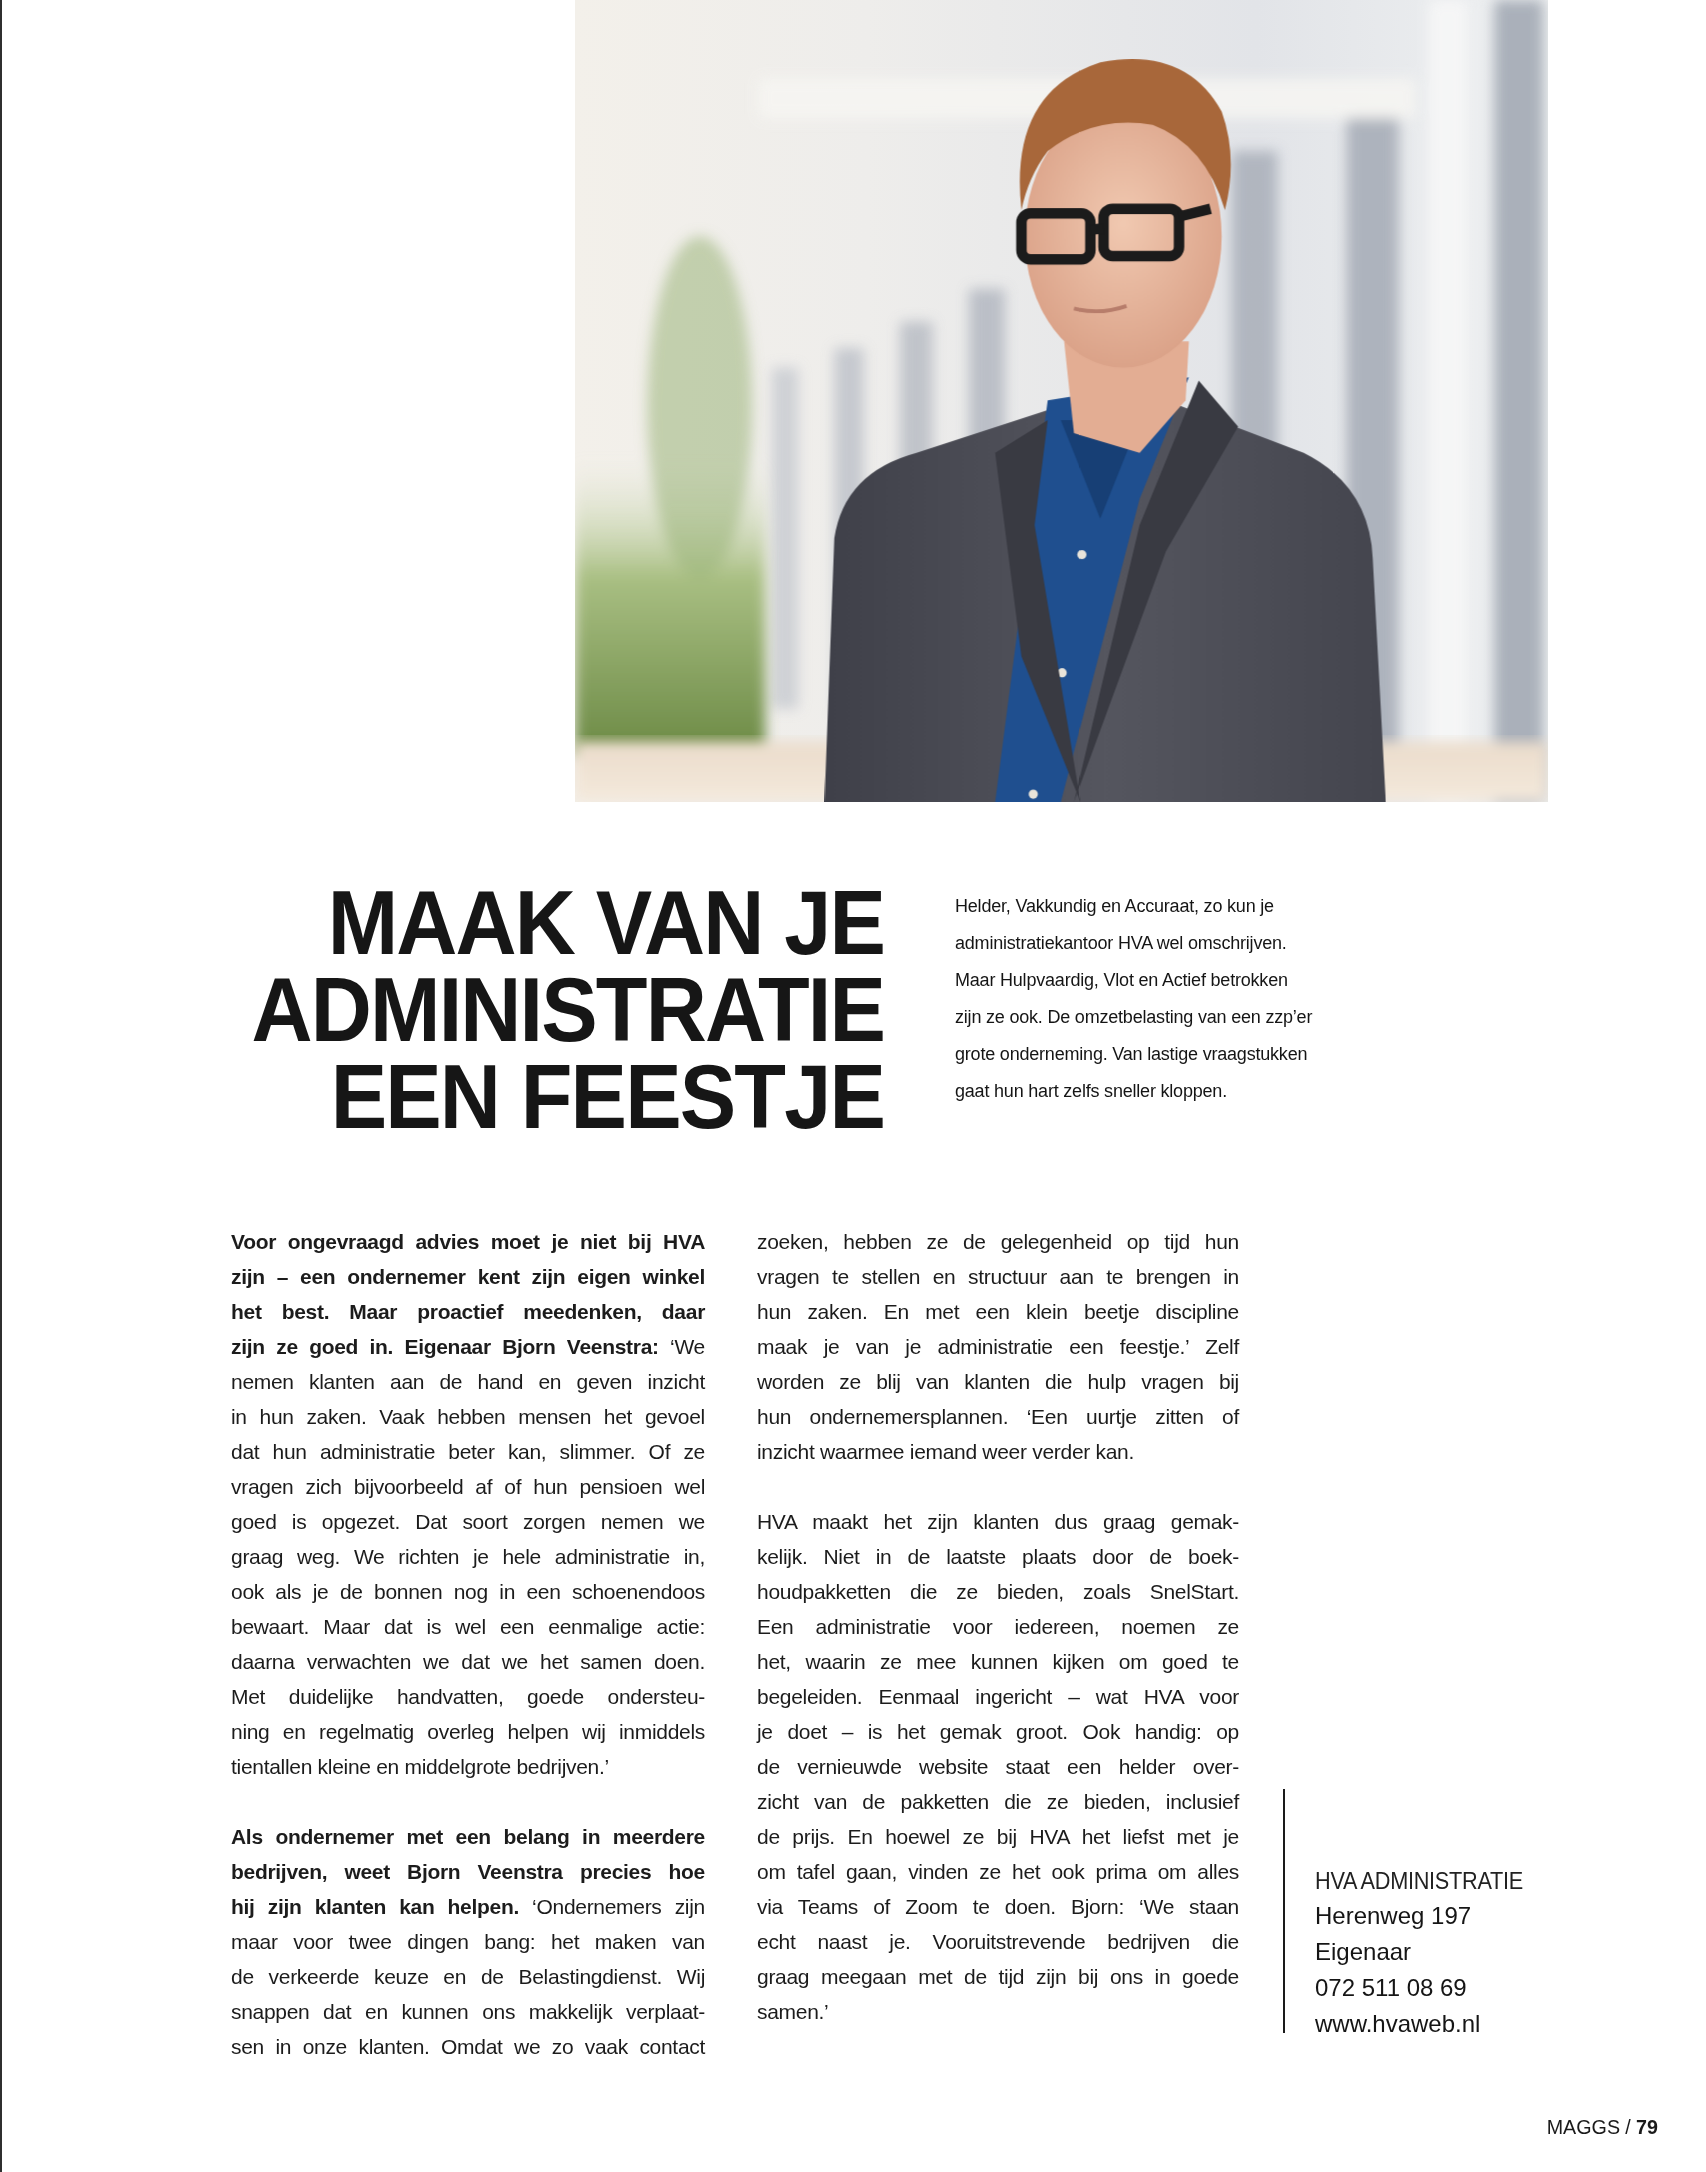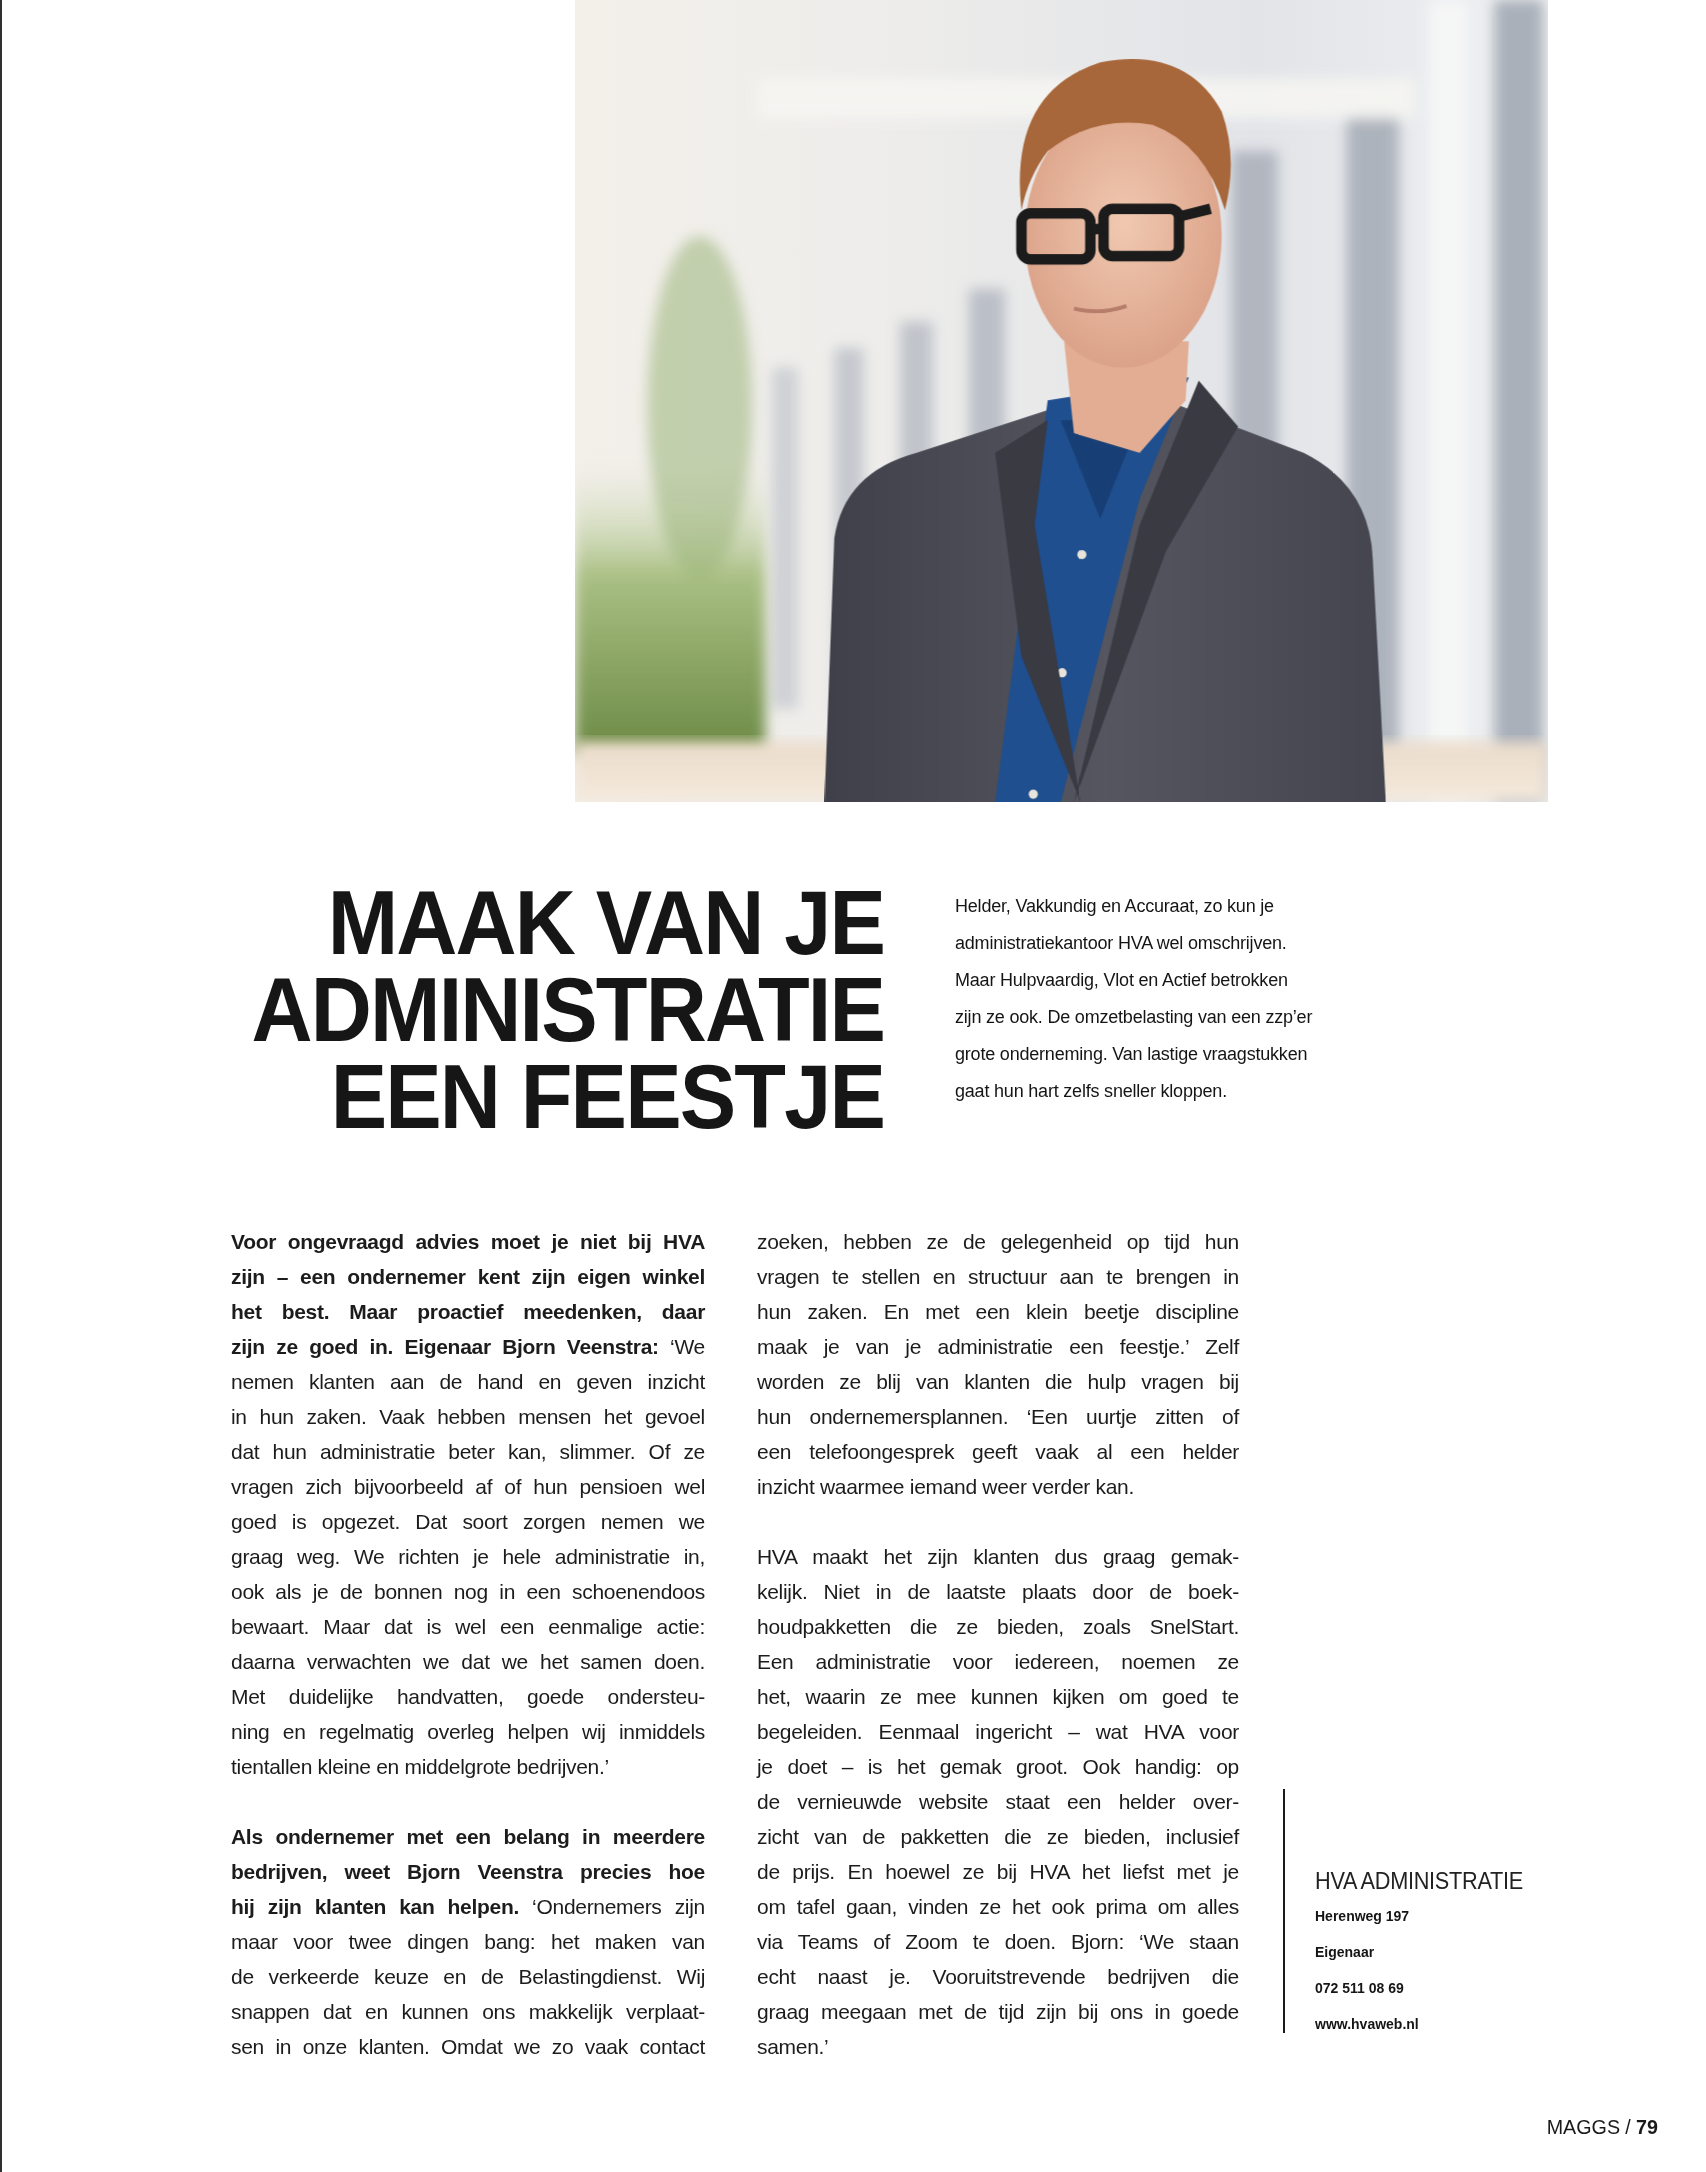--- a/index.html
+++ b/index.html
@@ -61,21 +61,21 @@
   }
   .contact {
     position: absolute; left: 1315px; top: 1865px; width: 250px;
   }
   .contact .company {
     font-size: 23.6px; line-height: 33px; font-weight: 400; color: #222;
     letter-spacing: -0.3px; white-space: nowrap;
     transform: scaleX(0.92); transform-origin: left top;
   }
   .contact .info {
-    display: block; font-size: 14px; line-height: 36px; font-weight: 700; color: #151515;
+    display: block; font-size: 24px; line-height: 36px; font-weight: 400; color: #151515;
     white-space: nowrap;
   }
 
   
   .folio {
     position: absolute; right: 49px; top: 2116px;
     font-size: 19.7px; line-height: 23.6px; color: #1a1a1a; white-space: nowrap;
   }
   .folio .mag { font-weight: 400; }
   .folio .sep { font-weight: 400; margin: 0 5.3px; }
@@ -214,21 +214,20 @@
 </div>
 
 <div class="col col-2">
   <div>
     <span class="line">zoeken, hebben ze de gelegenheid op tijd hun</span>
     <span class="line">vragen te stellen en structuur aan te brengen in</span>
     <span class="line">hun zaken. En met een klein beetje discipline</span>
     <span class="line">maak je van je administratie een feestje.’ Zelf</span>
     <span class="line">worden ze blij van klanten die hulp vragen bij</span>
     <span class="line">hun ondernemersplannen. ‘Een uurtje zitten of</span>
-    <span class="line">een telefoongesprek geeft vaak al een helder</span>
     <span class="line last">inzicht waarmee iemand weer verder kan.</span>
   </div>
   <span class="gap"></span>
   <div>
     <span class="line">HVA maakt het zijn klanten dus graag gemak-</span>
     <span class="line">kelijk. Niet in de laatste plaats door de boek-</span>
     <span class="line">houdpakketten die ze bieden, zoals SnelStart.</span>
     <span class="line">Een administratie voor iedereen, noemen ze</span>
     <span class="line">het, waarin ze mee kunnen kijken om goed te</span>
     <span class="line">begeleiden. Eenmaal ingericht – wat HVA voor</span>

